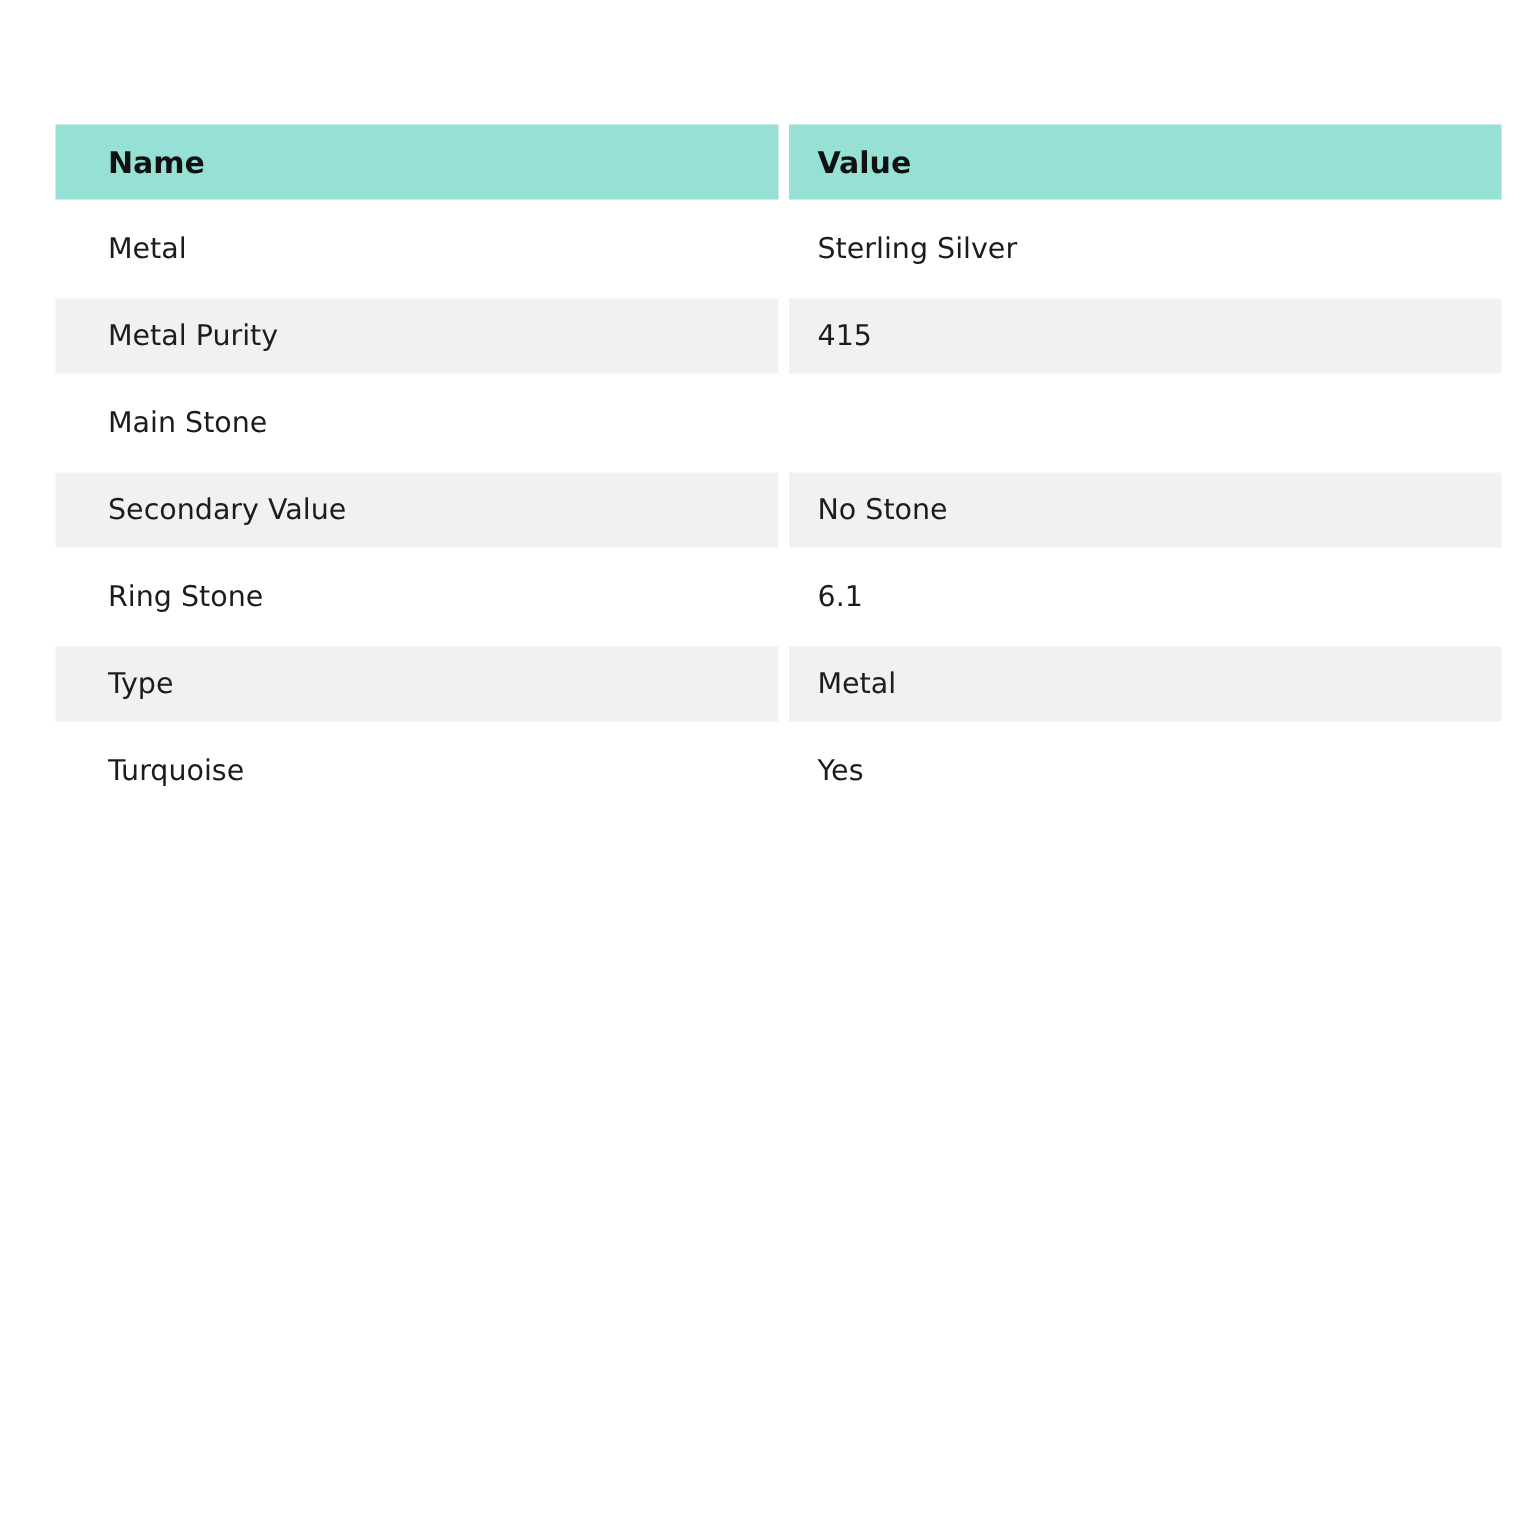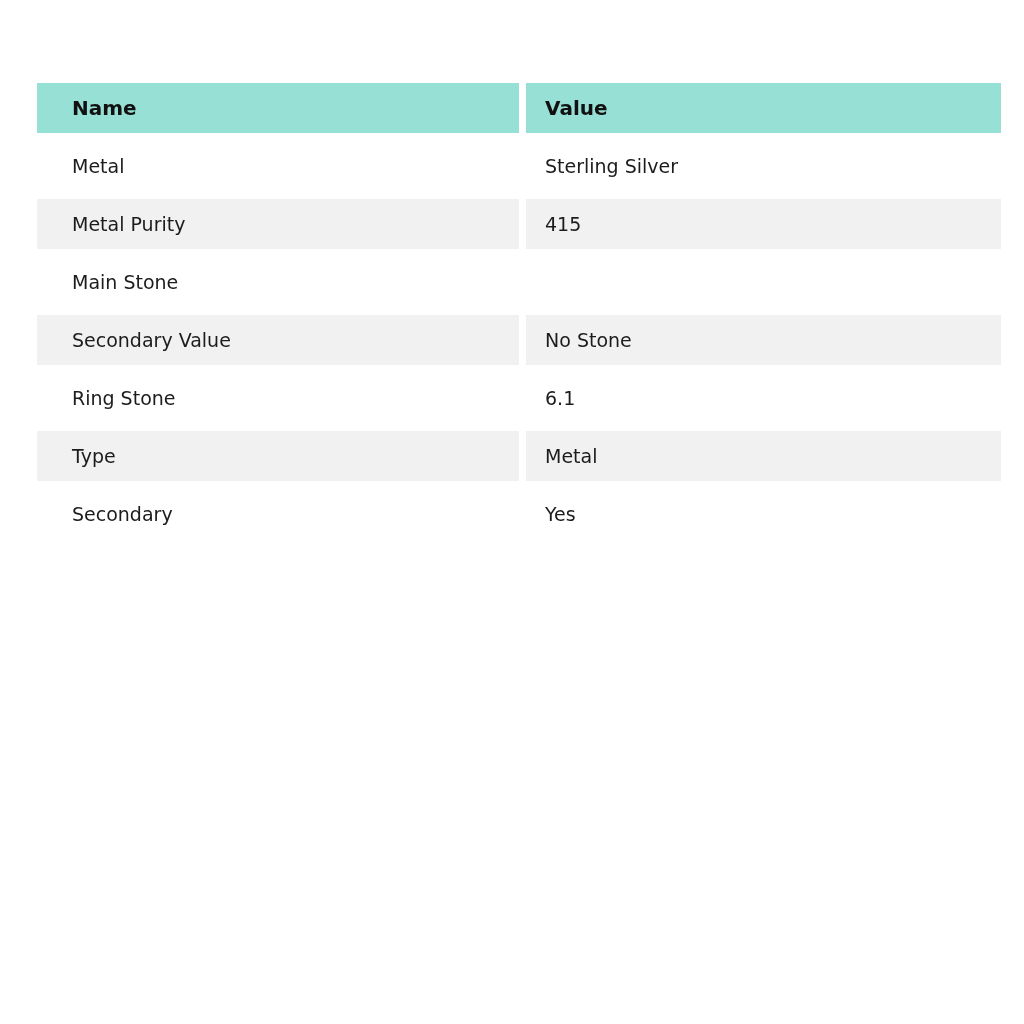--- a/index.html
+++ b/index.html
@@ -86,17 +86,17 @@
     <div class="cell name">Ring Stone</div>
     <div class="cell value">6.1</div>
   </div>
 
   <div class="trow body alt">
     <div class="cell name">Type</div>
     <div class="cell value">Metal</div>
   </div>
 
   <div class="trow body">
-    <div class="cell name">Secondary</div>
+    <div class="cell name">Turquoise</div>
     <div class="cell value">Yes</div>
   </div>
 
 </div>
 
 </body></html>

